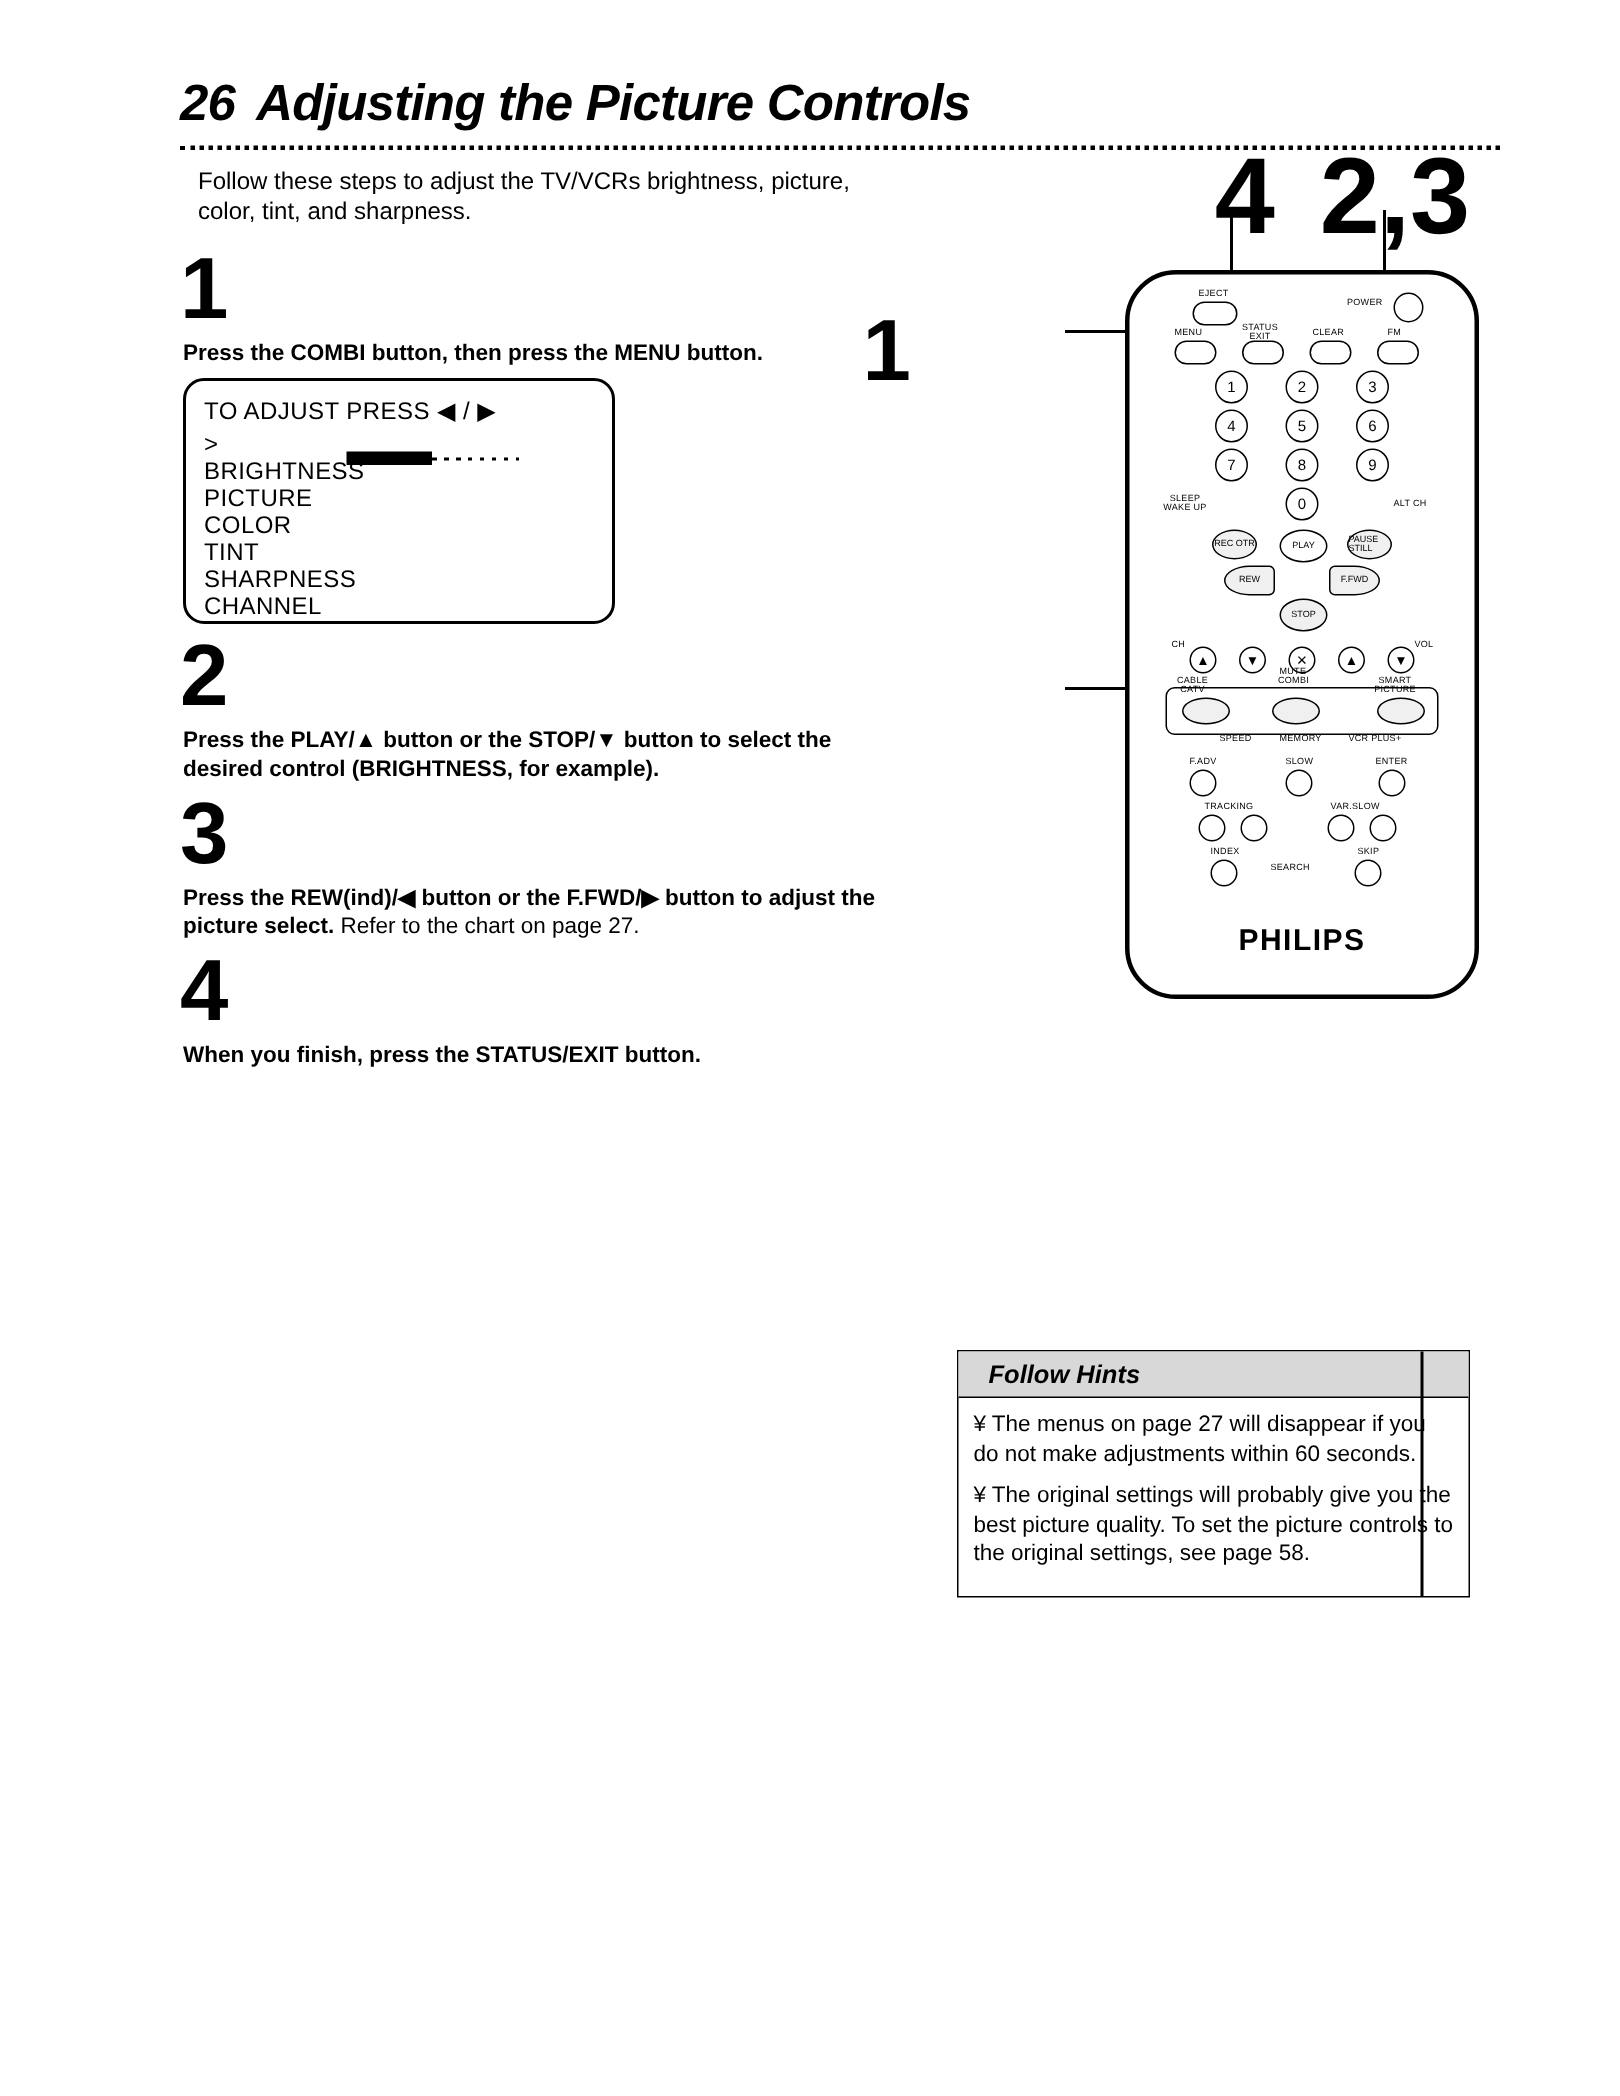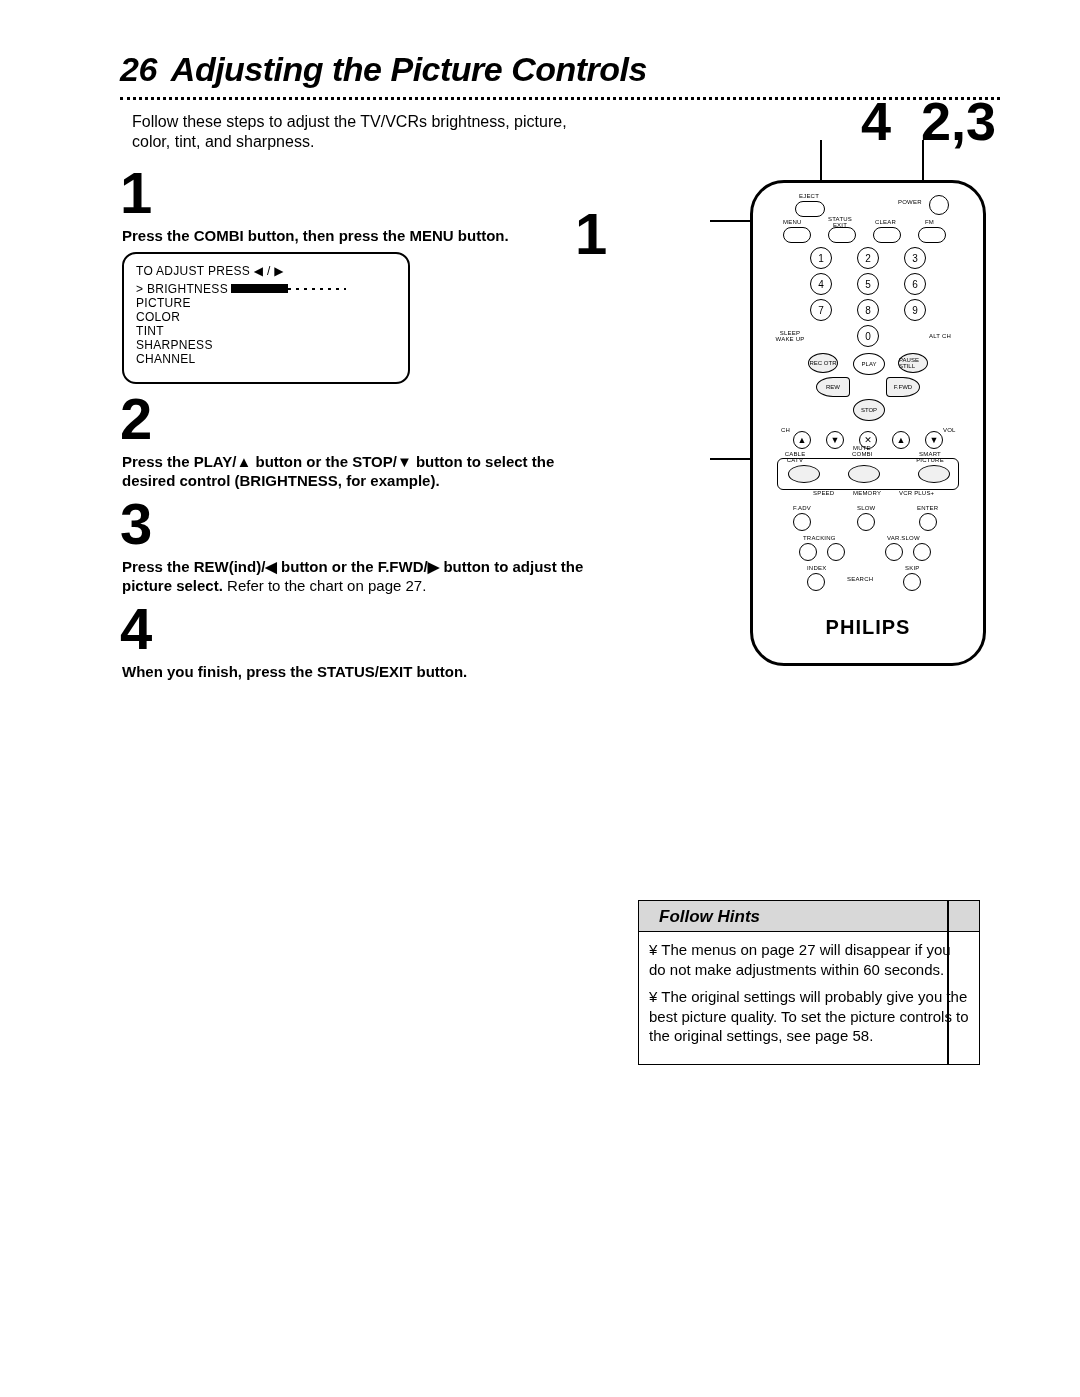--- a/index.html
+++ b/index.html
@@ -33,22 +33,22 @@
   }
   .intro{
     font-size:16px;
     max-width:470px;
     line-height:1.25;
     margin:12px;
   }
   .big-callouts{
     position:absolute;
     top:90px;
-    right:84px;
-    font-size:54px;
+    right:100px;
+    font-size:72px;
     font-weight:bold;
   }
   .big-callouts .c4{ margin-right:30px; }
   .callout-1{
     position:absolute;
     top:200px;
     left:575px;
     font-size:58px;
     font-weight:bold;
   }
@@ -71,23 +71,23 @@
   .step-text .normal{
     font-weight:normal;
     text-align:center;
   }
 
   
   .osd{
     border:2px solid #000;
     border-radius:14px;
     width:260px;
-    padding:10px 12px 16px 12px;
+    padding:10px 12px 0 12px;
     margin:6px 0 6px 2px;
-    font-size:12px;
+    font-size:16px;
     letter-spacing:0.3px;
   }
   .osd-title{
     margin:0 0 4px 0;
   }
   .osd-row{
     display:flex;
     align-items:center;
   }
   .osd-row .label{width:95px;}

